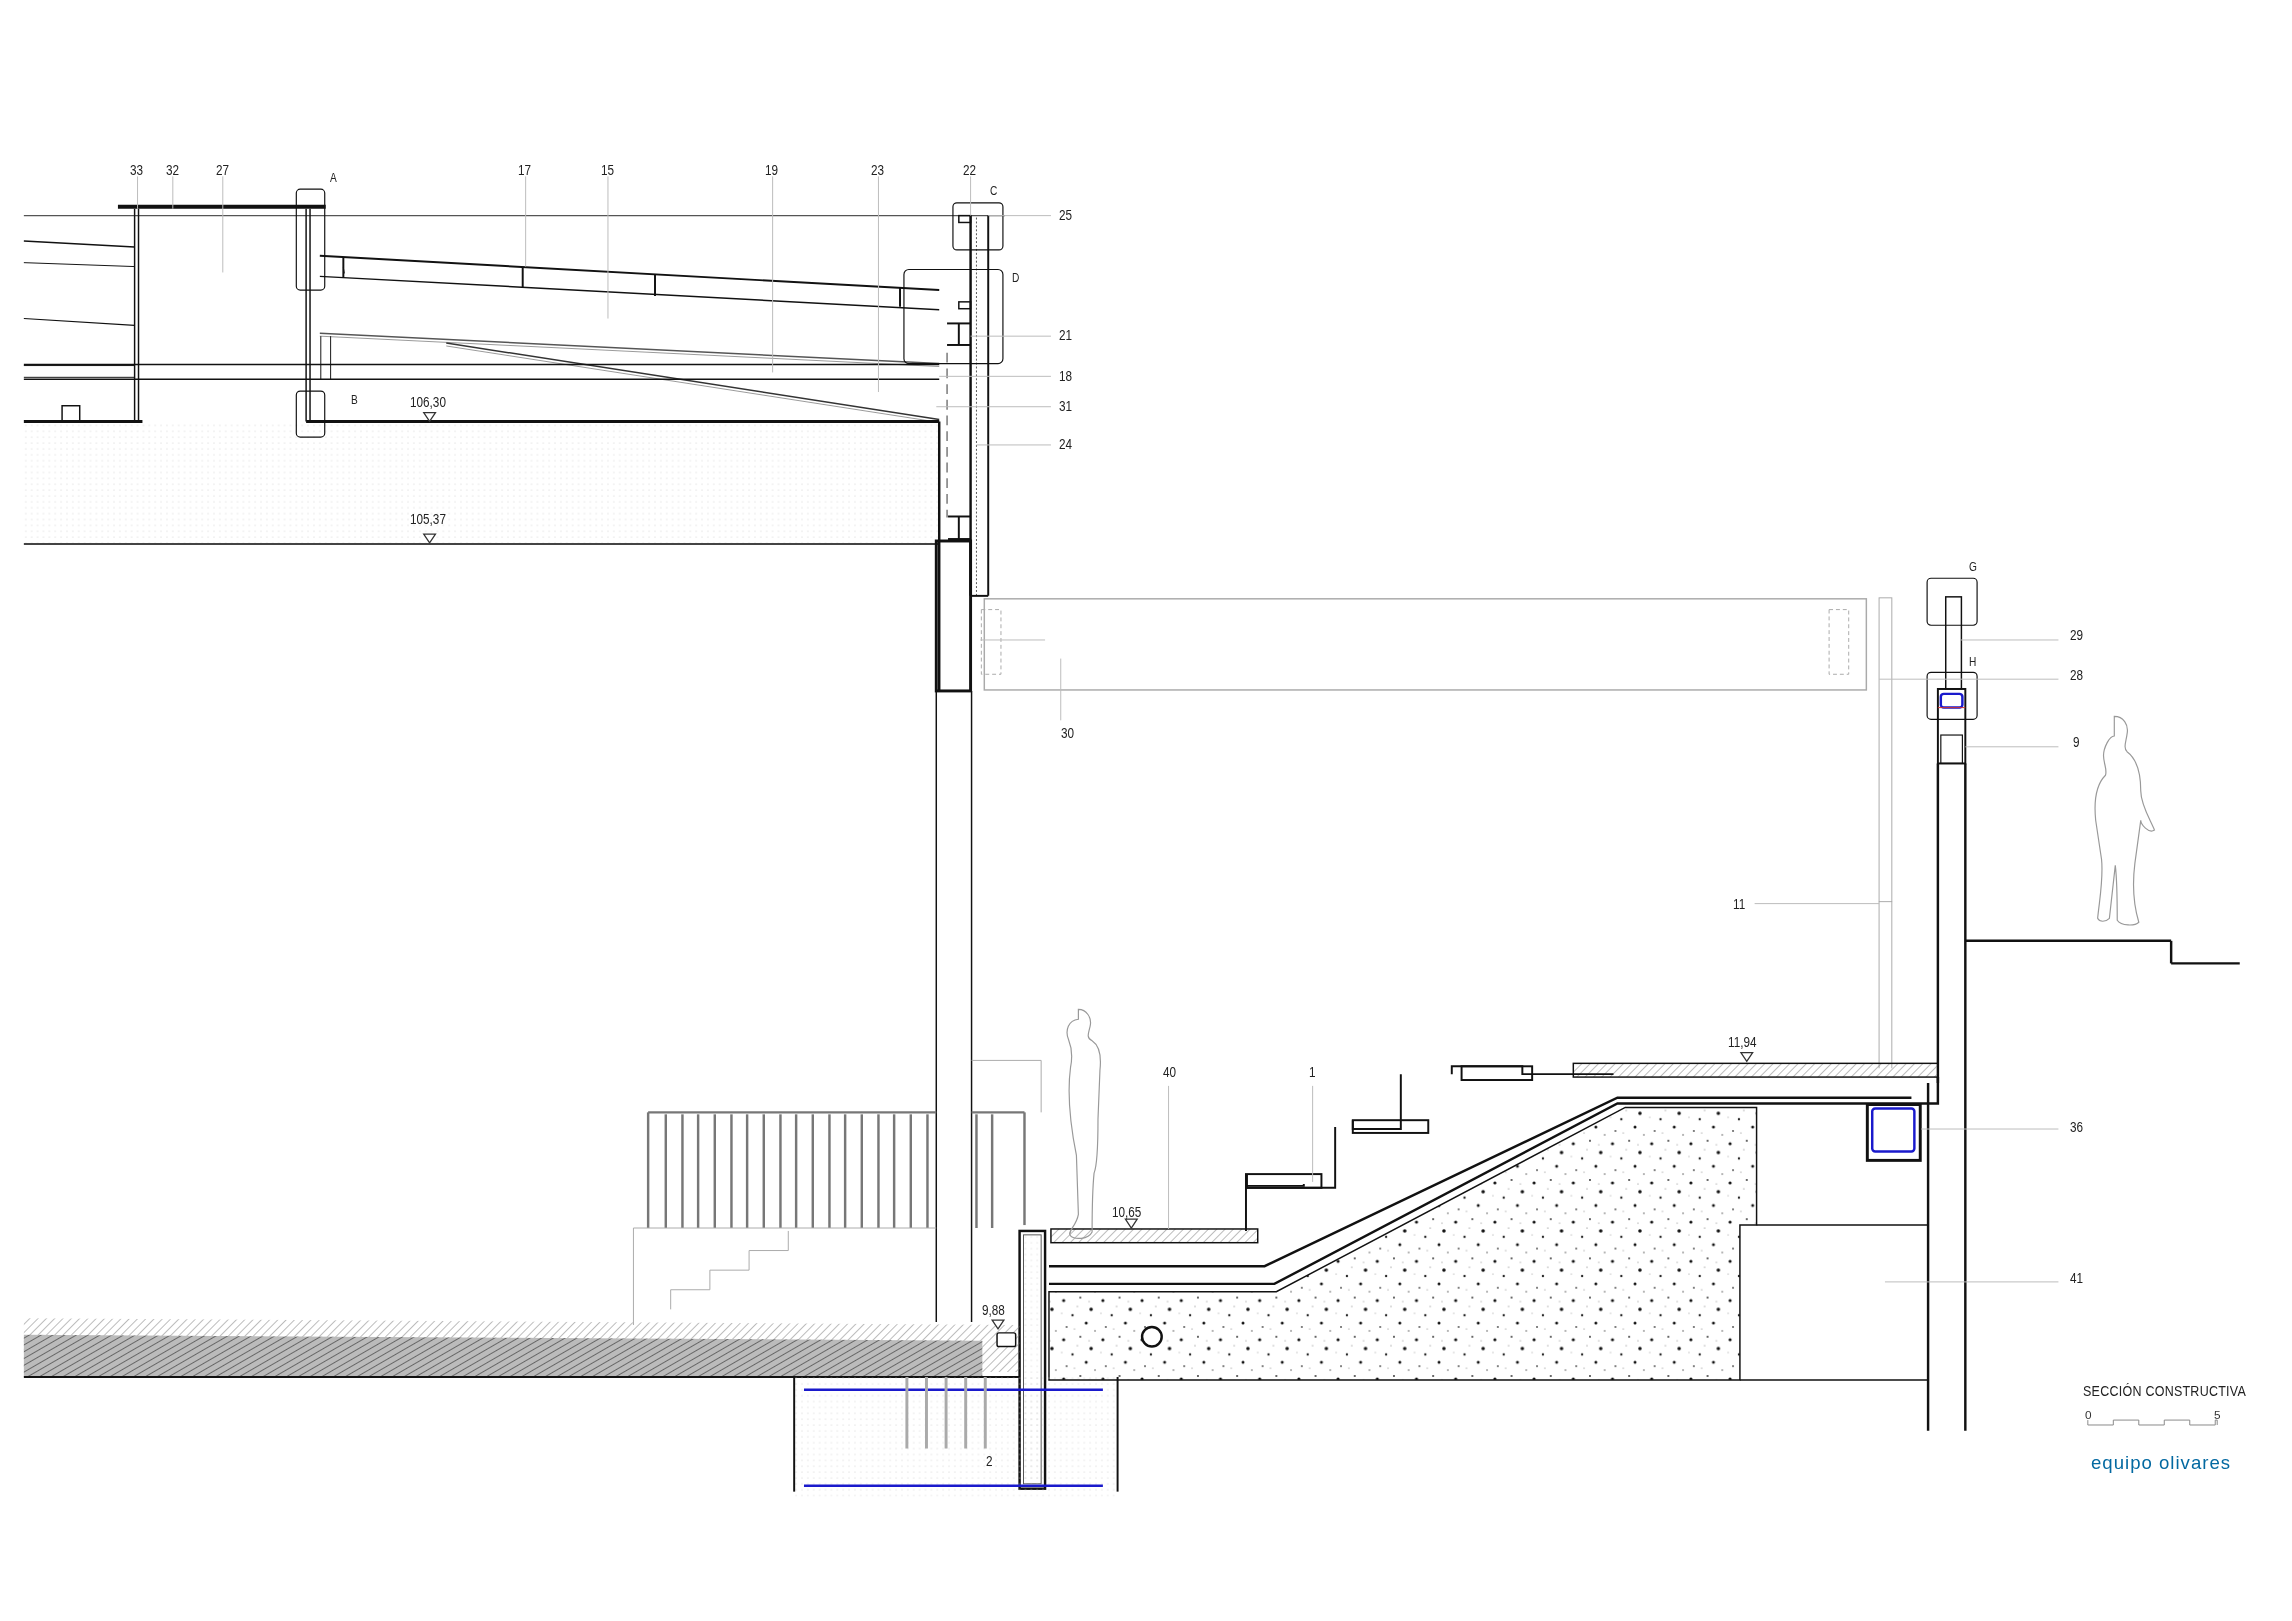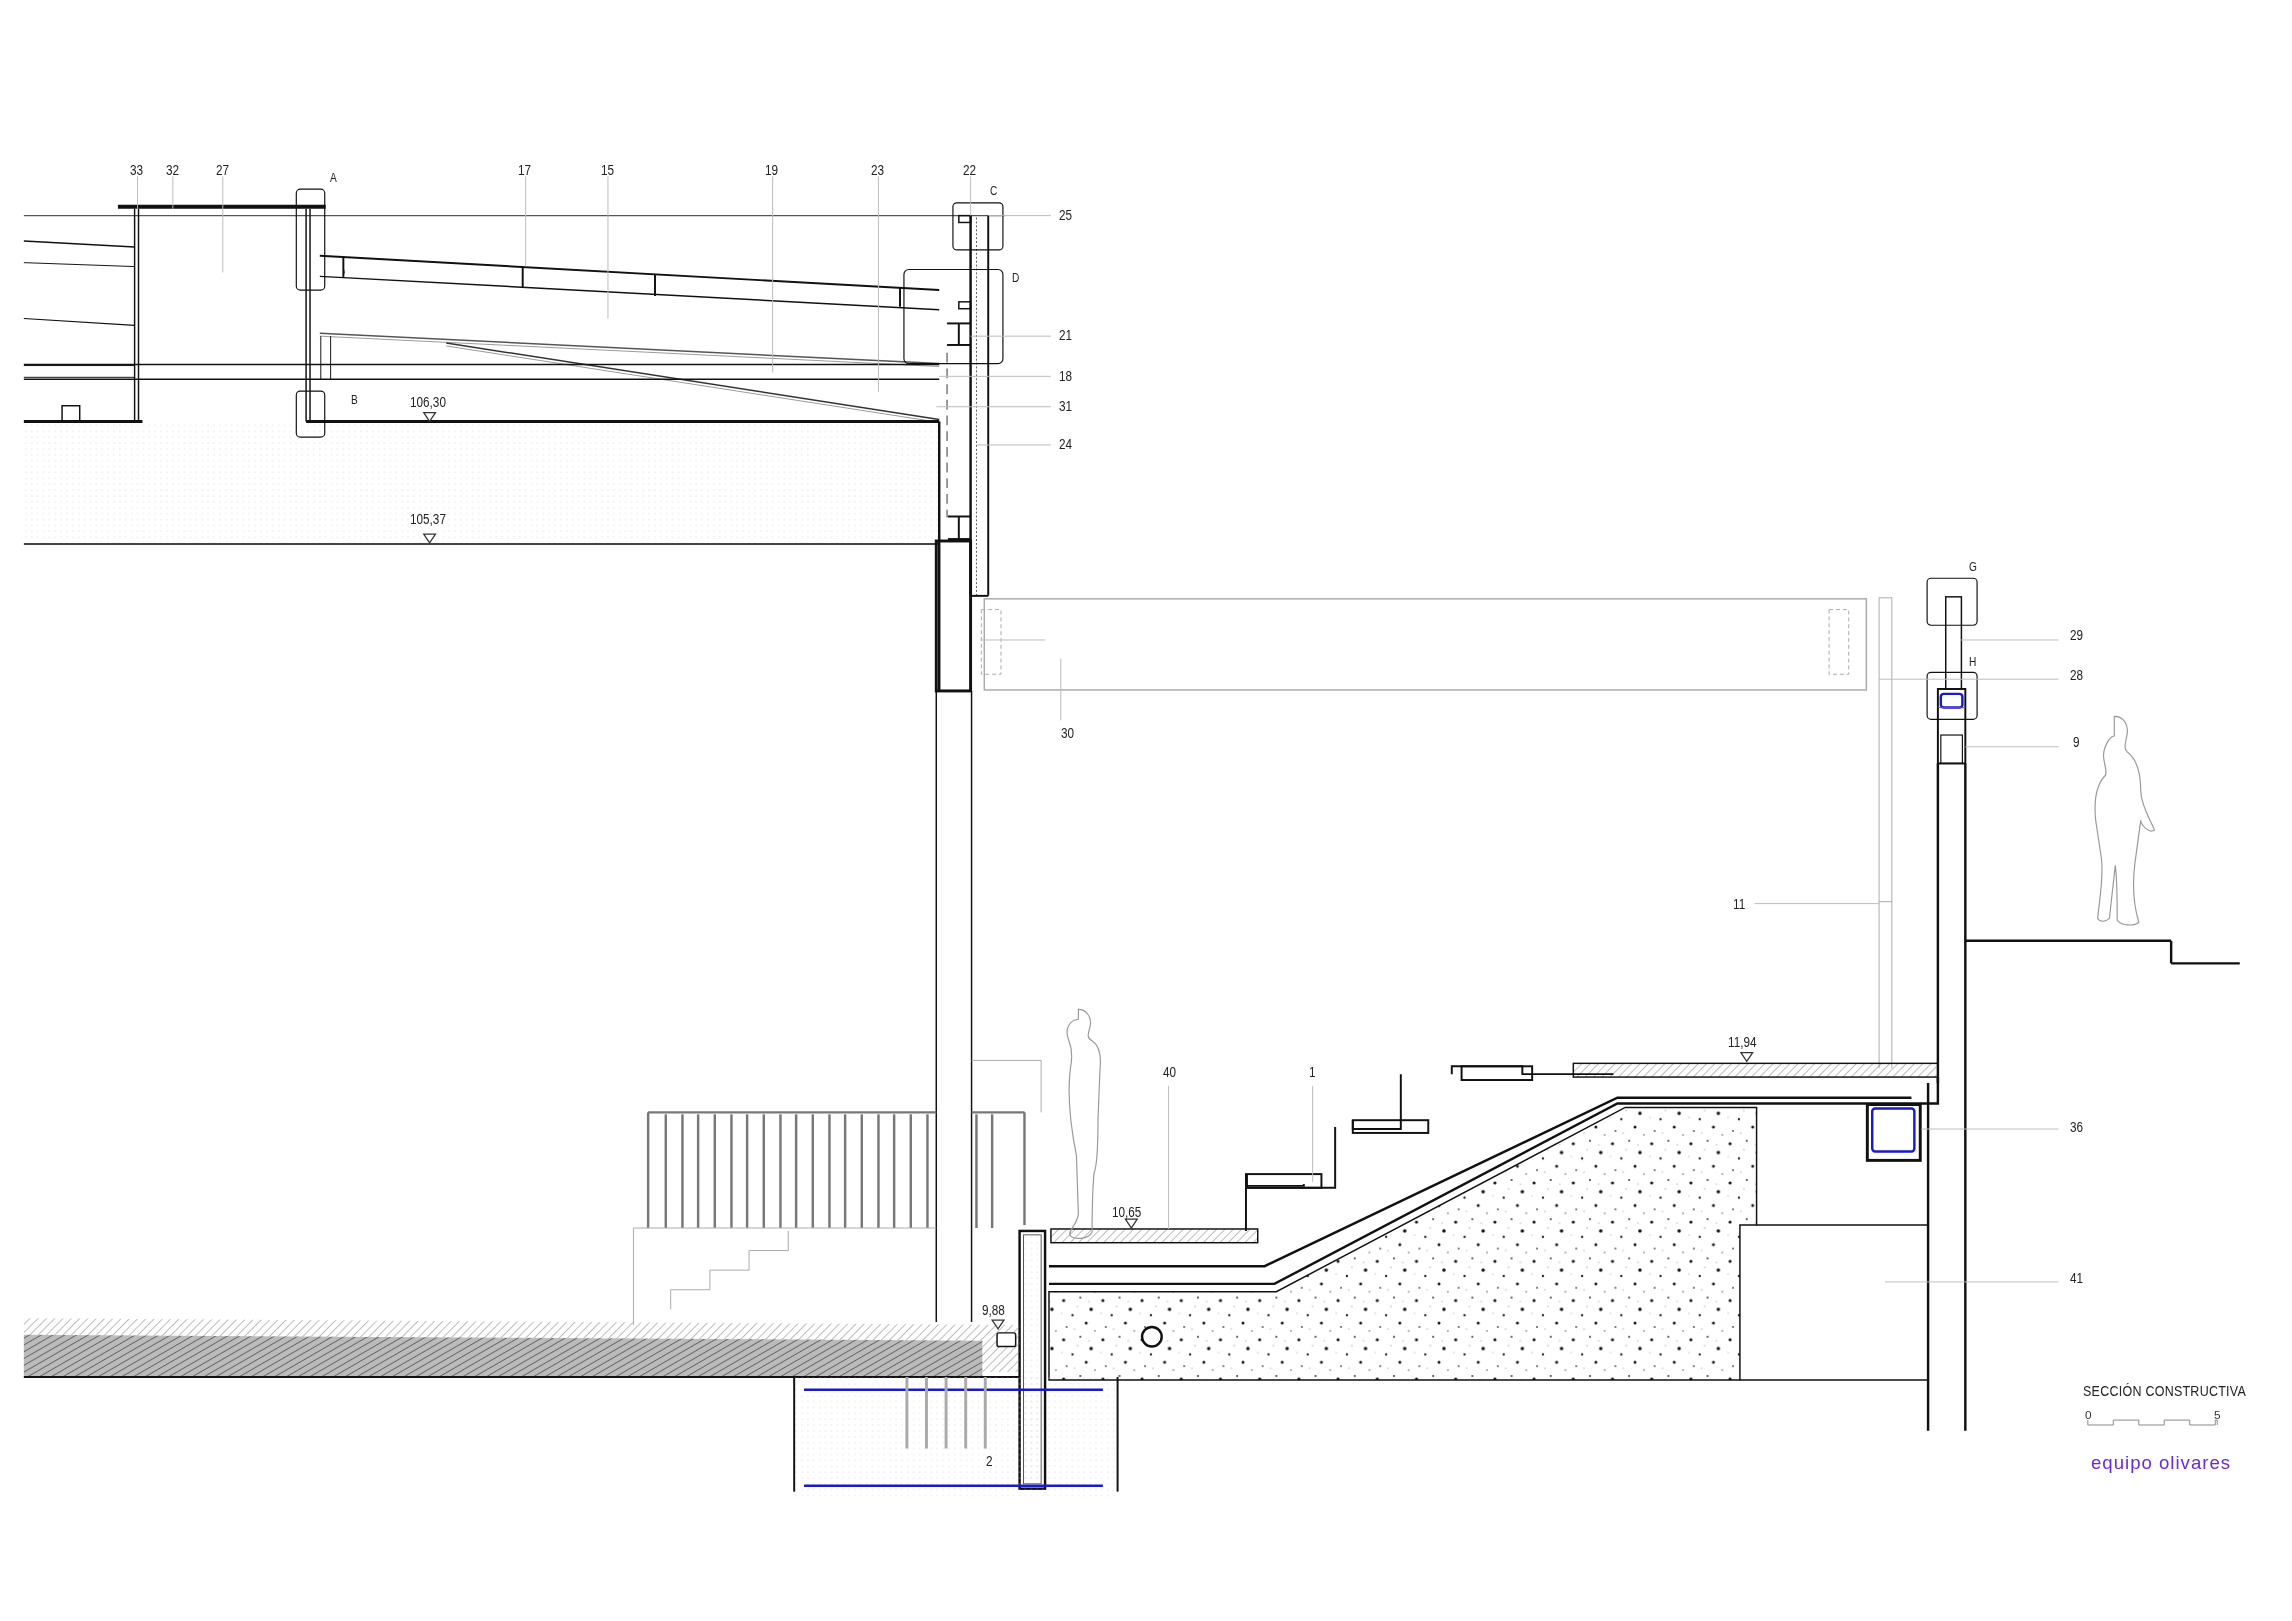--- a/index.html
+++ b/index.html
@@ -3,21 +3,21 @@
 <meta charset="utf-8">
 <style>
   html,body{margin:0;padding:0;background:#ffffff;}
   body{width:2293px;height:1621px;position:relative;overflow:hidden;font-family:"Liberation Sans",sans-serif;}
   svg{position:absolute;left:0;top:0;}
   .lbl{position:absolute;font-family:"Liberation Sans",sans-serif;font-size:14.7px;color:#222;transform:scaleX(0.8);transform-origin:left top;white-space:nowrap;}
   .lbl-sm{font-size:12.7px;}
   .level{position:absolute;font-size:14.7px;color:#222;transform:scaleX(0.8);transform-origin:left top;white-space:nowrap;}
   .title{position:absolute;left:2083px;top:1383px;font-size:14.7px;color:#222;transform:scaleX(0.85);transform-origin:left top;letter-spacing:0.3px;}
   .scale-n{position:absolute;font-size:11.8px;color:#333;}
-  .brand{position:absolute;left:2091px;top:1452px;font-size:18.6px;color:#6d28d9;letter-spacing:1px;}
+  .brand{position:absolute;left:2091px;top:1452px;font-size:18.6px;color:#0369a1;letter-spacing:1px;}
 </style>
 </head>
 <body>
 
 <svg width="2293" height="1621" viewBox="0 0 2339 1654">
   <defs>
     <pattern id="hatch" patternUnits="userSpaceOnUse" width="6" height="6" patternTransform="rotate(45)">
       <line x1="0" y1="0" x2="0" y2="6" stroke="#777" stroke-width="1"></line>
     </pattern>
     <pattern id="crosshatch" patternUnits="userSpaceOnUse" width="6" height="6" patternTransform="rotate(60)">

